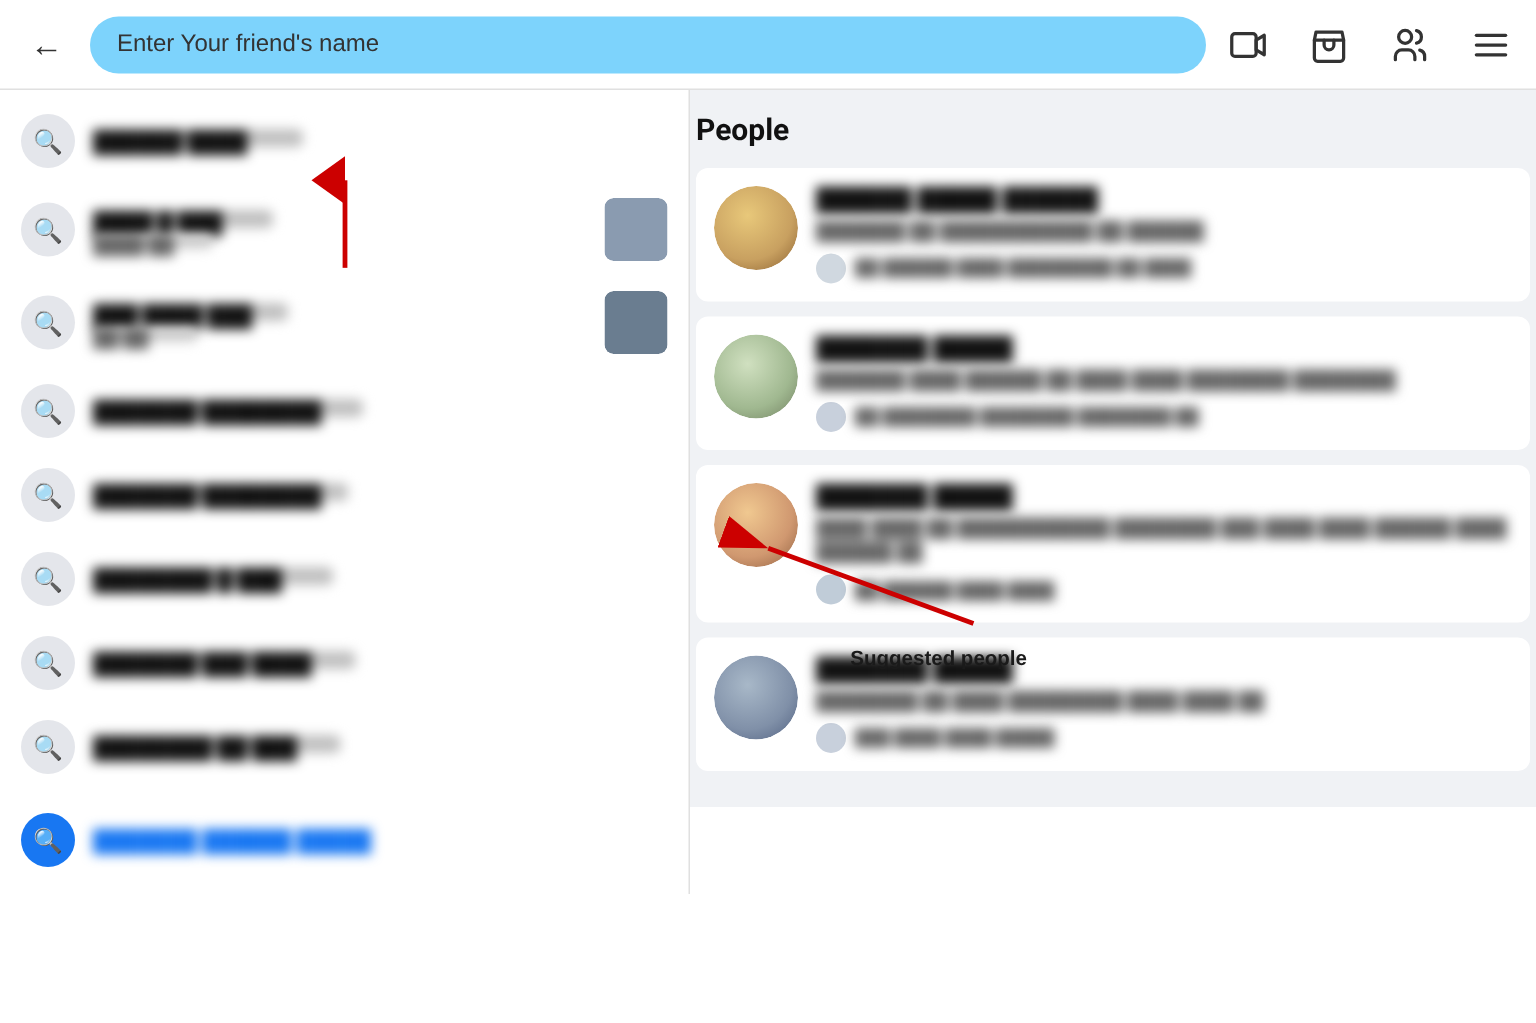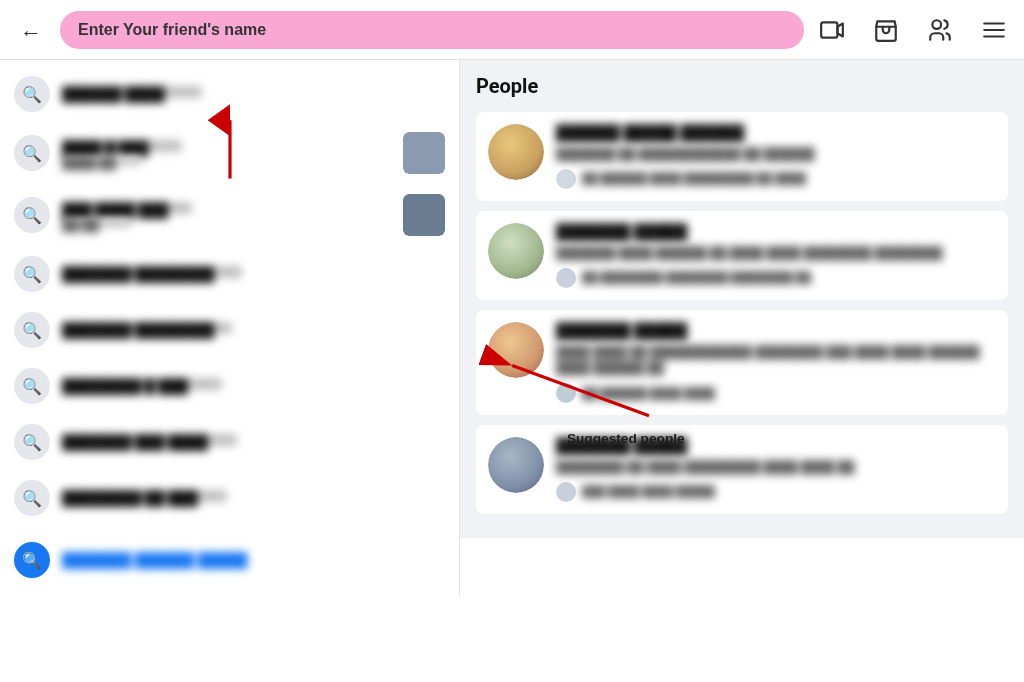--- a/index.html
+++ b/index.html
@@ -26,28 +26,28 @@
     .back-btn {
       font-size: 22px;
       color: #333;
       cursor: pointer;
       padding: 4px 8px;
       background: none;
       border: none;
     }
     .search-bar {
       flex: 1;
-      background: #f9a8d4;
+      background: #7dd3fc;
       border-radius: 20px;
       padding: 10px 18px;
       font-size: 16px;
       color: #333;
       border: none;
       outline: none;
-      font-weight: 700;
+      font-weight: 400;
     }
     .nav-icons {
       display: flex;
       align-items: center;
       gap: 18px;
       margin-left: auto;
     }
     .nav-icon {
       width: 36px;
       height: 36px;
@@ -165,21 +165,21 @@
       color: #1877f2;
       font-size: 14px;
       font-weight: 500;
       filter: blur(4px);
     }
 
     
     .right-panel {
       flex: 1;
       overflow-y: auto;
-      padding: 14px 16px;
+      padding: 14px 4px;
       background: #f0f2f5;
     }
 
     .section-title {
       font-size: 20px;
       font-weight: 700;
       color: #111;
       margin-bottom: 14px;
     }
 

